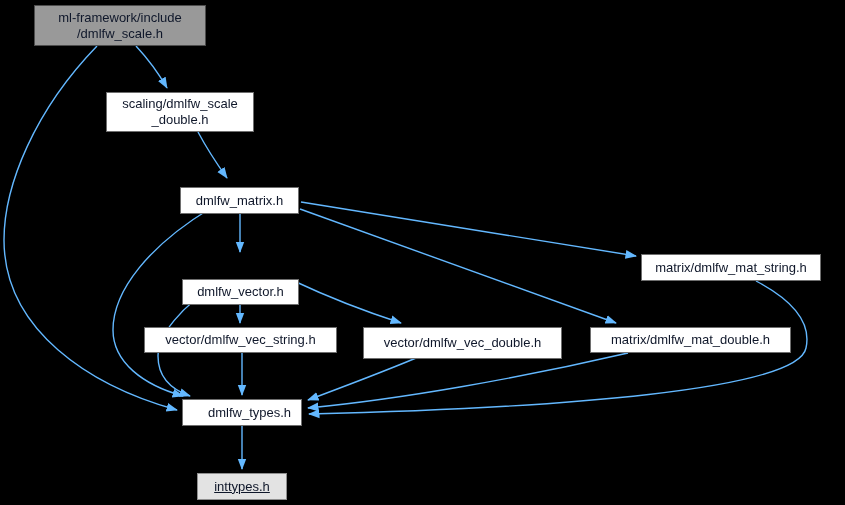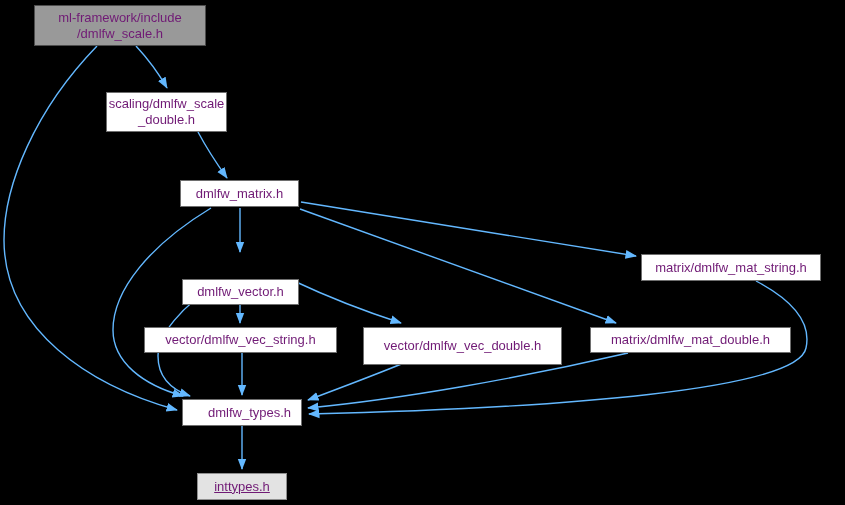--- a/index.html
+++ b/index.html
@@ -20,47 +20,47 @@
     left: 0;
     top: 0;
     width: 845px;
     height: 505px;
   }
   .node {
     position: absolute;
     box-sizing: border-box;
     background: #ffffff;
     border: 1.5px solid #6e6e6e;
-    color: #701a75;
+    color: #0f172a;
     font-size: 13px;
     line-height: 16px;
     display: flex;
     flex-direction: column;
     align-items: center;
     justify-content: center;
     text-align: center;
     white-space: nowrap;
     cursor: pointer;
   }
   .node.root {
     background: #999999;
     border: 1.5px solid #4d4d4d;
   }
   .node.leaf {
     background: #e3e3e3;
     border: 1.5px solid #8f8f8f;
   }
   
   #n-scale       { left: 34px;  top: 5px;   width: 172px; height: 41px; }
-  #n-scaledouble { left: 106px; top: 92px;  width: 121px; height: 40px; text-align: center; }
-  #n-matrix      { left: 180px; top: 180px; width: 119px; height: 27px; }
+  #n-scaledouble { left: 106px; top: 92px;  width: 148px; height: 40px; text-align: center; }
+  #n-matrix      { left: 180px; top: 187px; width: 119px; height: 27px; }
   #n-vector      { left: 182px; top: 255px; width: 117px; height: 26px; margin-top: 24px; }
   #n-matstring   { left: 641px; top: 254px; width: 180px; height: 27px; }
   #n-vecstring   { left: 144px; top: 327px; width: 193px; height: 26px; }
-  #n-vecdouble   { left: 363px; top: 327px; width: 199px; height: 38px; }
+  #n-vecdouble   { left: 363px; top: 327px; width: 199px; height: 32px; }
   #n-matdouble   { left: 590px; top: 327px; width: 201px; height: 26px; }
   #n-types       { left: 182px; top: 399px; width: 120px; height: 27px; padding-left: 15px; }
   #n-inttypes    { left: 197px; top: 473px; width: 90px;  height: 27px; text-decoration: underline; }
 
   .edge {
     fill: none;
     stroke: #63b8ff;
     stroke-width: 1.4px;
   }
 </style>

